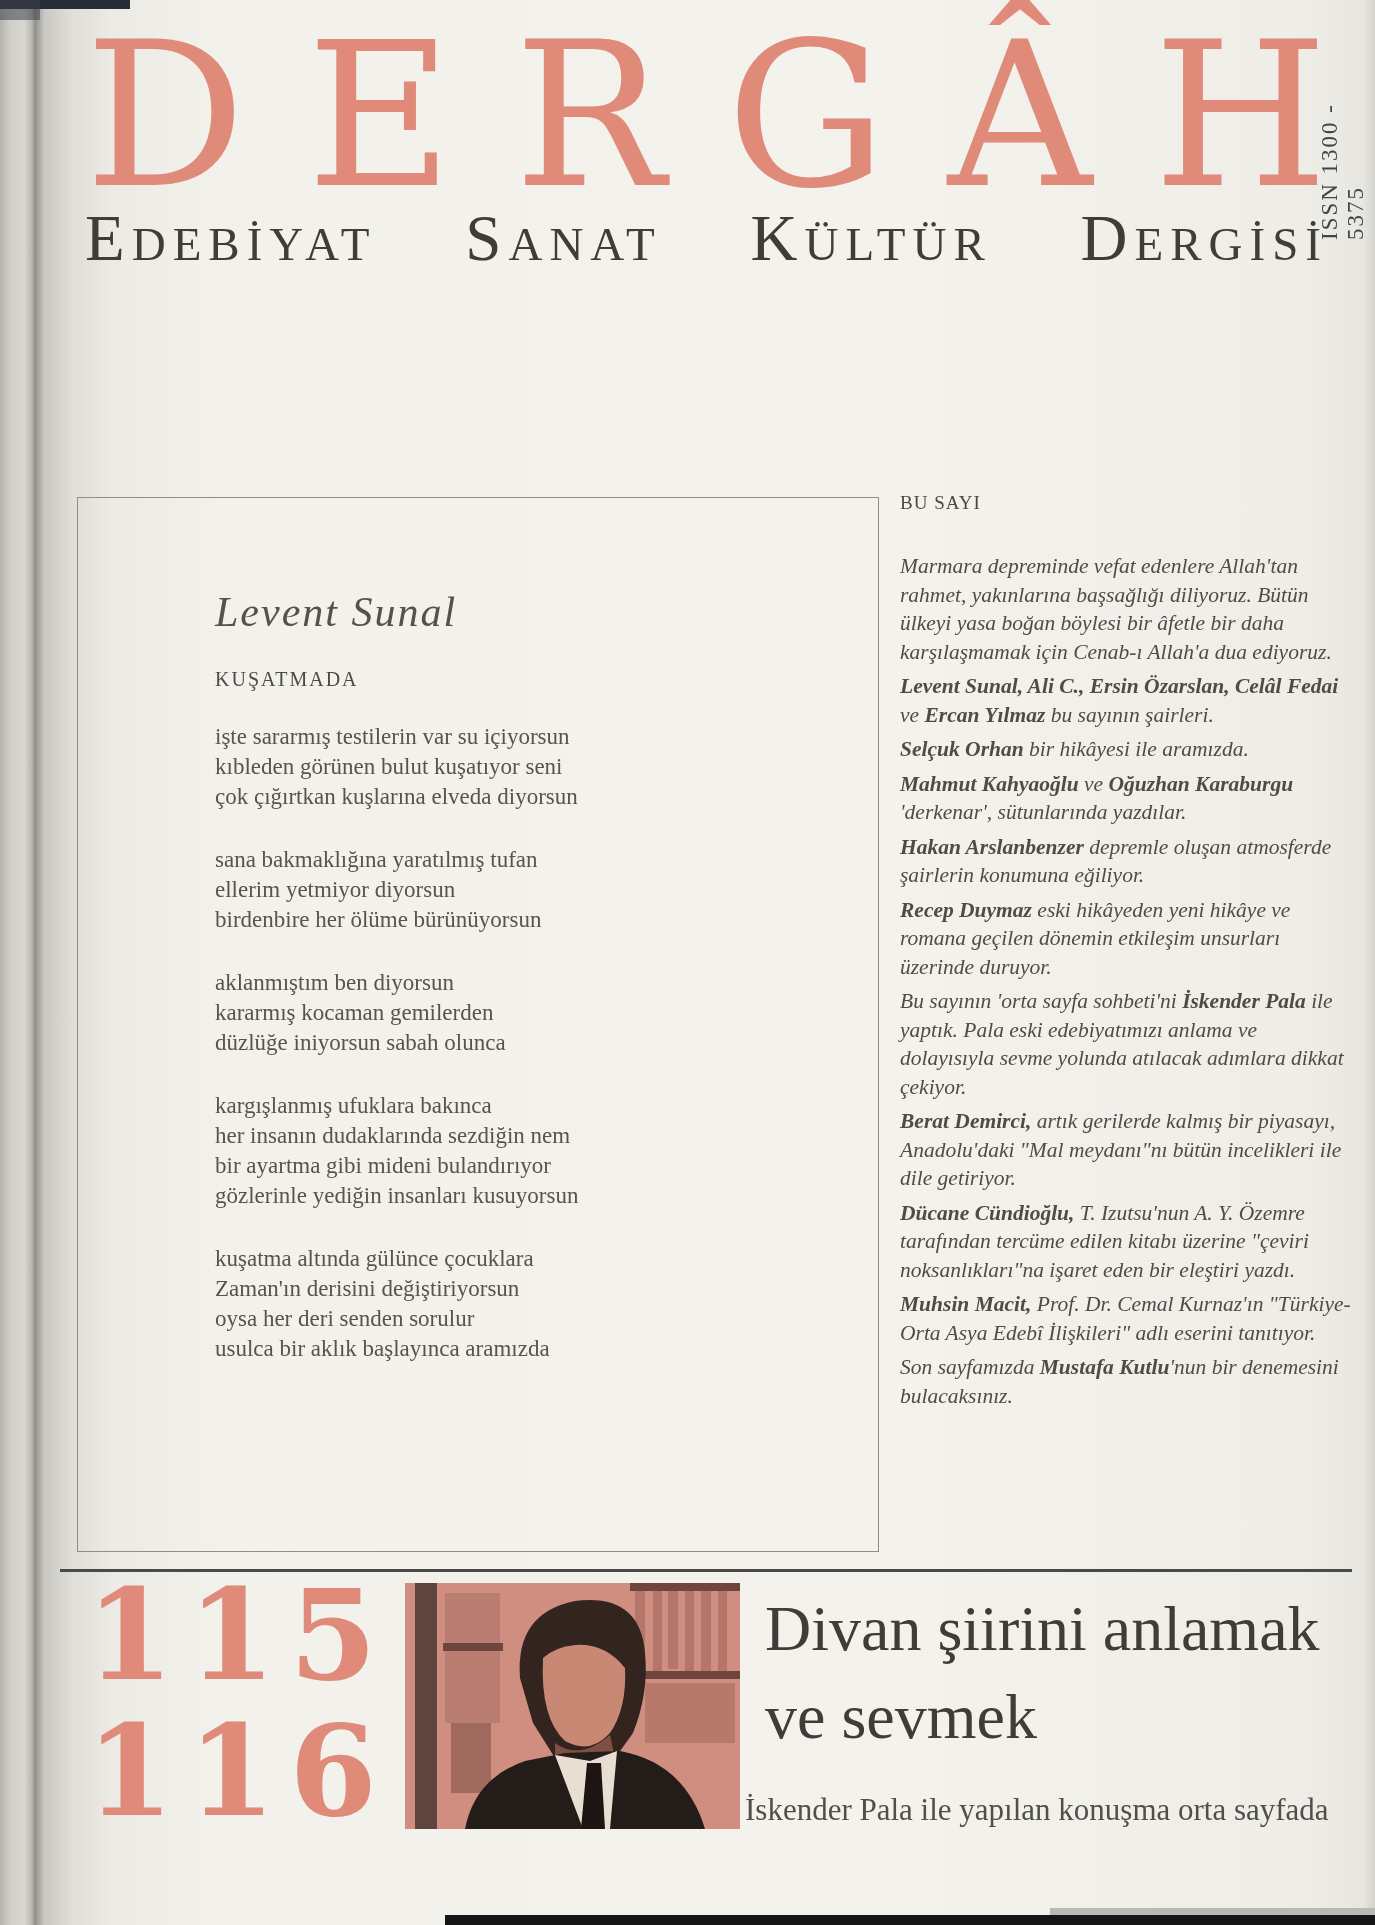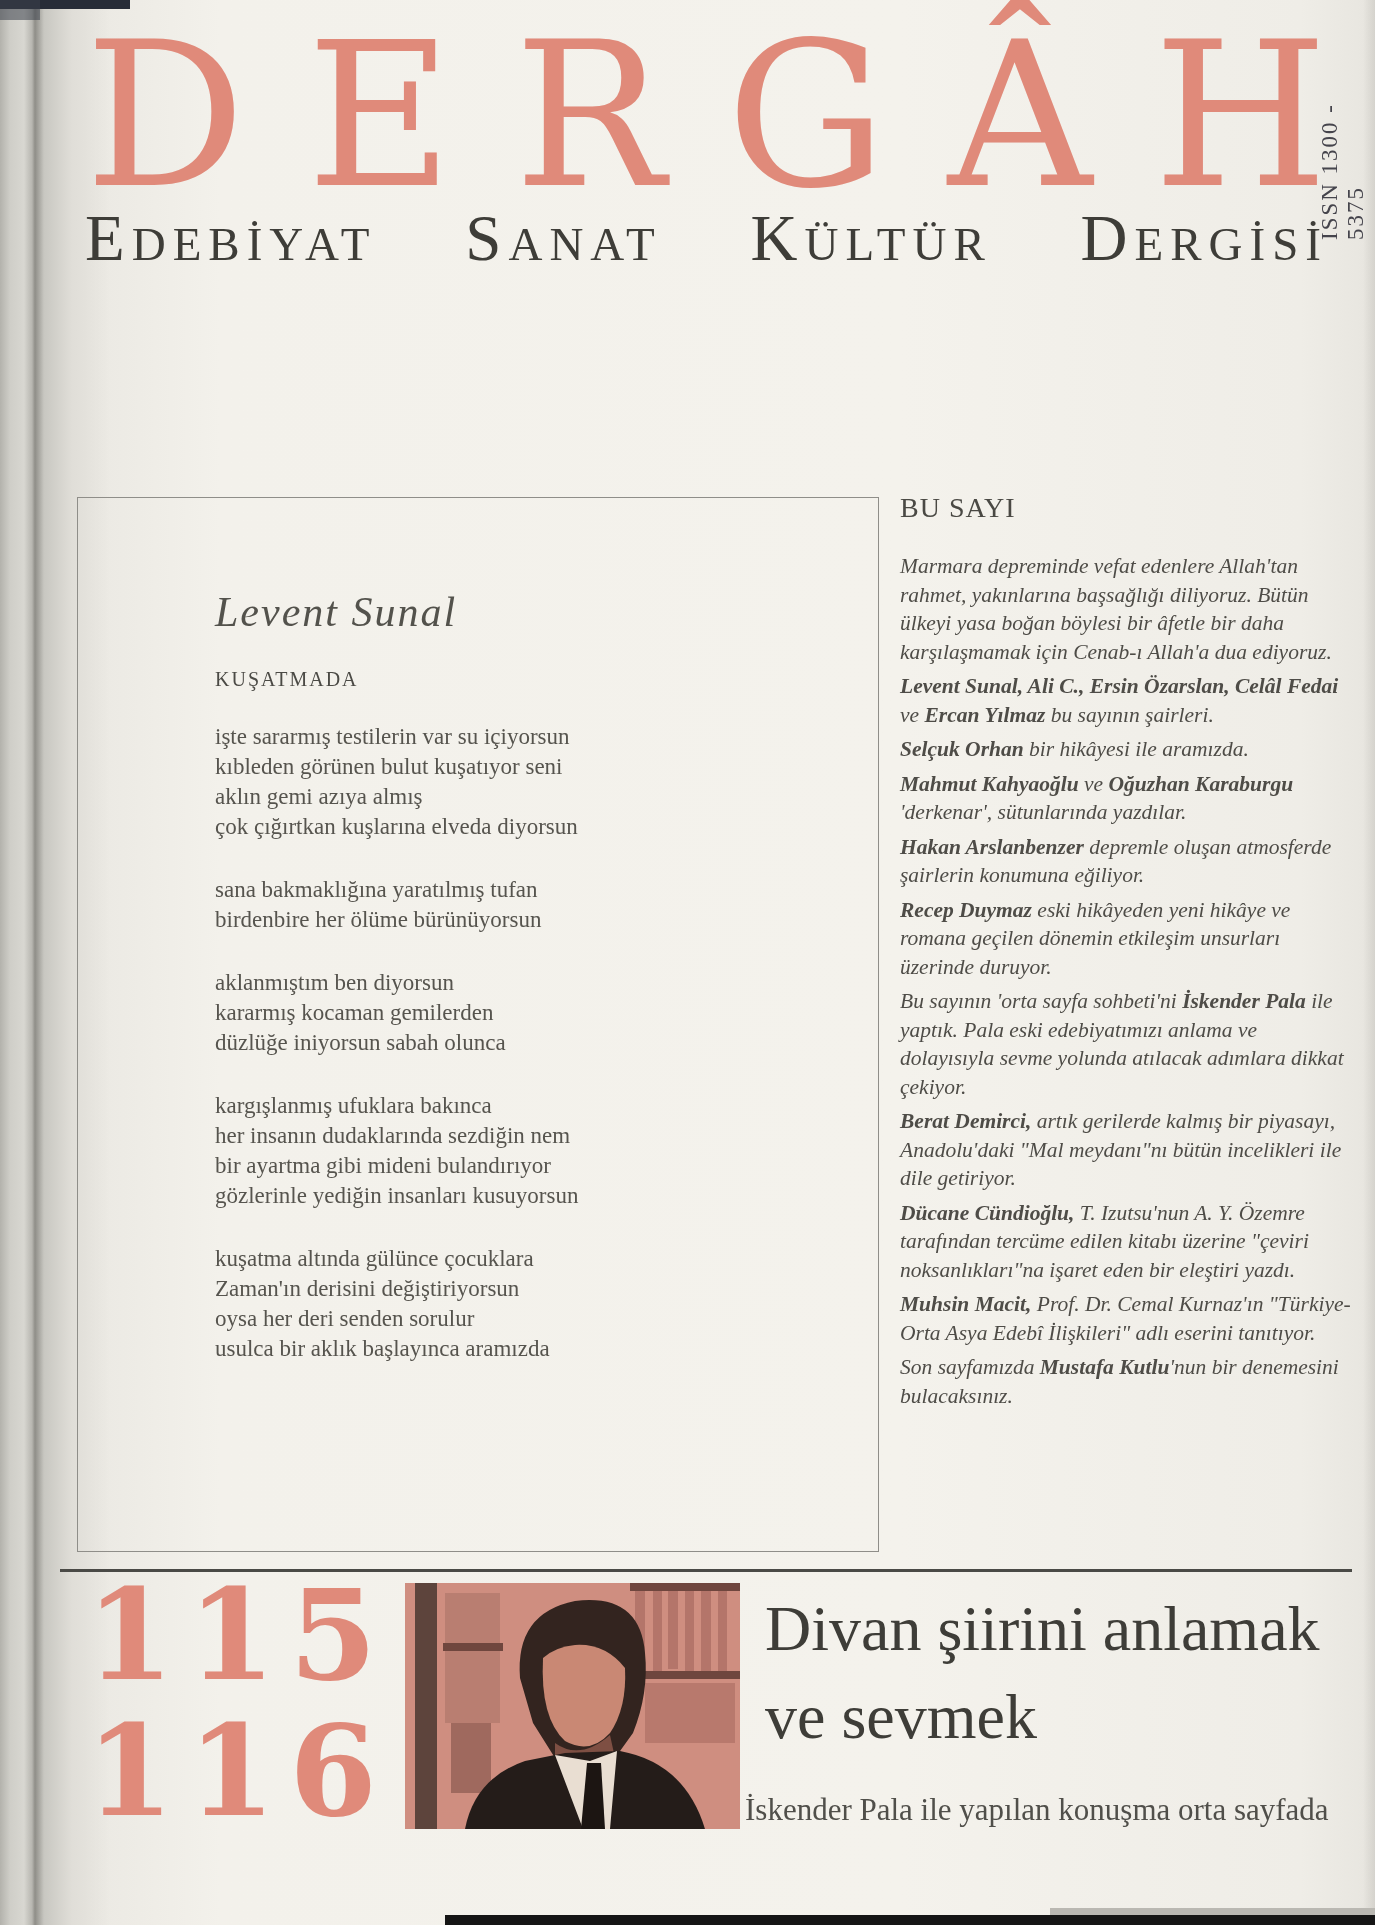--- a/index.html
+++ b/index.html
@@ -28,21 +28,21 @@
 
   
   .poem-box{position:absolute;left:77px;top:497px;width:800px;height:1053px;border:1px solid #8f8e89;}
   .poem-author{position:absolute;left:215px;top:588px;font-style:italic;font-size:42px;letter-spacing:2px;color:#53524c;}
   .poem-title{position:absolute;left:215px;top:668px;font-size:20px;letter-spacing:2px;color:#4b4a45;}
   .poem-stanzas{position:absolute;left:215px;top:722px;width:640px;}
   .stanza{margin:0 0 33px 0;}
   .pline{font-size:23px;line-height:30px;color:#56544e;}
 
   
-  .bu-sayi{position:absolute;left:900px;top:492px;font-size:28px;letter-spacing:1px;color:#4a4944;text-align:center;}
+  .bu-sayi{position:absolute;left:900px;top:492px;font-size:19px;letter-spacing:1px;color:#4a4944;text-align:center;}
   .issue-list{position:absolute;left:900px;top:552px;width:452px;}
   .note{margin:0 0 6px 0;font-style:italic;font-size:21.5px;line-height:28.5px;color:#4e4c47;}
   .nb{font-weight:bold;}
 
   
   .rule{position:absolute;left:60px;top:1569px;width:1292px;height:3px;background:#4a4a46;}
   .issue-number{position:absolute;left:86px;font-family:"DejaVu Serif", serif;font-weight:bold;
     font-size:126px;line-height:1;letter-spacing:14px;color:var(--accent);}
   .n115{top:1572px;}
   .n116{top:1708px;}
@@ -77,25 +77,25 @@
       <span class="subword"><span class="subinit">D</span><span class="subrest">ERGİSİ</span></span>
     </div>
 
   <div class="poem-box"></div>
   <div class="poem-author">Levent Sunal</div>
   <div class="poem-title">KUŞATMADA</div>
   <div class="poem-stanzas">
       <div class="stanza">
         <div class="pline">işte sararmış testilerin var su içiyorsun</div>
         <div class="pline">kıbleden görünen bulut kuşatıyor seni</div>
-        <div class="pline">aklın gemi azıya almış</div>
         <div class="pline">çok çığırtkan kuşlarına elveda diyorsun</div>
       </div>
       <div class="stanza">
         <div class="pline">sana bakmaklığına yaratılmış tufan</div>
+        <div class="pline">ellerim yetmiyor diyorsun</div>
         <div class="pline">birdenbire her ölüme bürünüyorsun</div>
       </div>
       <div class="stanza">
         <div class="pline">aklanmıştım ben diyorsun</div>
         <div class="pline">kararmış kocaman gemilerden</div>
         <div class="pline">düzlüğe iniyorsun sabah olunca</div>
       </div>
       <div class="stanza">
         <div class="pline">kargışlanmış ufuklara bakınca</div>
         <div class="pline">her insanın dudaklarında sezdiğin nem</div>

